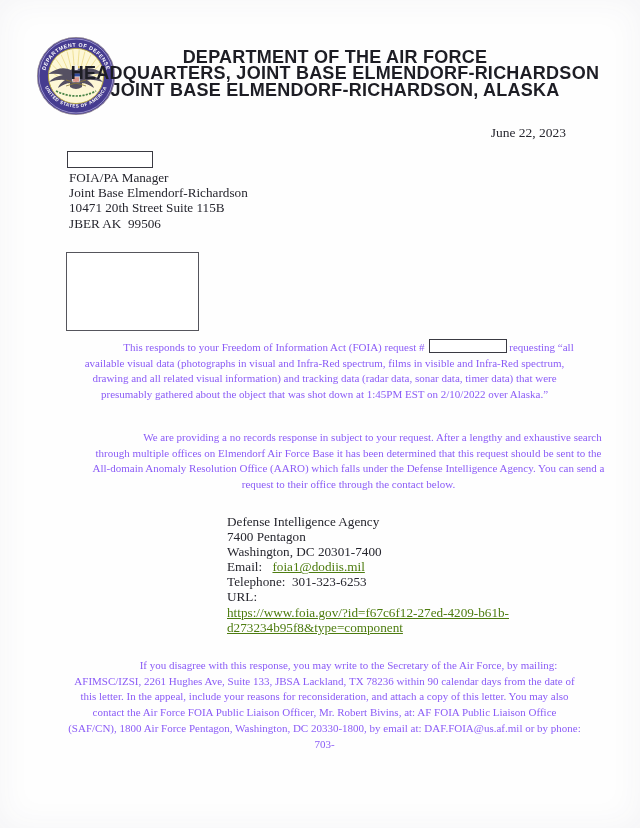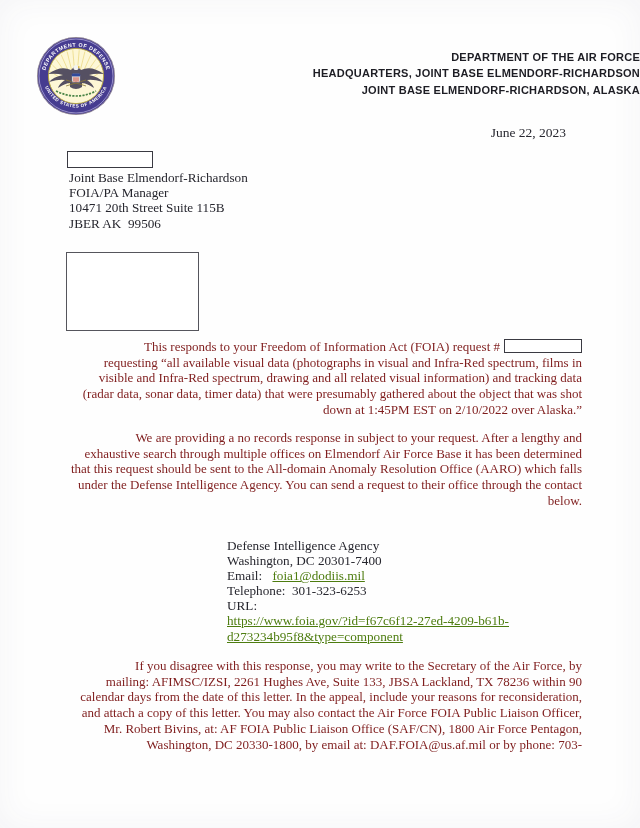--- a/index.html
+++ b/index.html
@@ -13,23 +13,23 @@
     width:640px;height:828px;
     background:#fefefe;
     overflow:hidden;
     color:#26262e;
     box-shadow:inset 0 0 34px rgba(60,60,90,0.05);
   }
   
   .seal{position:absolute;left:36px;top:36px;width:80px;height:80px;}
   .letterhead{
     position:absolute;top:49px;left:30px;width:610px;
-    text-align:right;
+    text-align:center;
     font-family:"Liberation Sans", sans-serif;
-    font-weight:bold;font-size:11px;line-height:16.3px;
+    font-weight:bold;font-size:18px;line-height:16.3px;
     letter-spacing:0.25px;color:#1d1d24;
   }
   .date-line{
     position:absolute;top:125px;left:0;width:566px;
     text-align:right;font-size:13.5px;color:#26262e;font-family:Liberation Serif, serif;
   }
   
   .recipient{position:absolute;top:151px;left:69px;font-size:13.2px;line-height:15.2px;}
   .redact-small{
     width:84px;height:15px;border:1.5px solid #3a3a42;background:#fff;
@@ -37,34 +37,34 @@
   }
   .pre{white-space:pre;}
   
   .redact-large{
     position:absolute;top:252px;left:66px;width:131px;height:77px;
     border:1.5px solid #55555c;background:#fff;
   }
   
   .para{
     position:absolute;left:67px;width:515px;
-    font-size:13px;line-height:15.7px;text-align:right;
-    color:#7f1d1d;
+    font-size:11px;line-height:15.7px;text-align:center;
+    color:#8b5cf6;
   }
   .para.indent{text-indent:48px;}
   .p1{top:339px;}
-  .p2{top:430px;}
+  .p2{top:430px;margin-left:24px;}
   .p3{top:658px;}
   .redact-inline{
     display:inline-block;width:76px;height:12px;
     border:1.5px solid #3a3a42;background:#fff;
     vertical-align:-2px;margin-left:4px;
   }
   
-  .contact{position:absolute;top:514px;left:227px;font-size:13.2px;line-height:15.1px;margin-top:24px;}
+  .contact{position:absolute;top:514px;left:227px;font-size:13.2px;line-height:15.1px;}
   .doc-link{
     color:#4d7c0f;text-decoration:underline;cursor:pointer;
   }
   .email-label{margin-right:7px;}
 </style>
 </head>
 <body>
 
 <div class="page">
 
@@ -119,37 +119,38 @@
   <div class="letterhead">
     <div>DEPARTMENT OF THE AIR FORCE</div>
     <div>HEADQUARTERS, JOINT BASE ELMENDORF-RICHARDSON</div>
     <div>JOINT BASE ELMENDORF-RICHARDSON, ALASKA</div>
   </div>
 
   <div class="date-line">June 22, 2023</div>
 
   <div class="recipient">
     <div class="redact-small"></div>
+    <div class="pre">FOIA/PA Manager</div>
     <div class="pre">Joint Base Elmendorf-Richardson</div>
-    <div class="pre">FOIA/PA Manager</div>
     <div class="pre">10471 20th Street Suite 115B</div>
     <div class="pre">JBER AK  99506</div>
   </div>
 
   <div class="redact-large"></div>
 
   <div class="para indent p1">
     <span>This responds to your Freedom of Information Act (FOIA) request #</span><span class="redact-inline"></span>
     <span>requesting “all available visual data (photographs in visual and Infra-Red spectrum, films in visible and Infra-Red spectrum, drawing and all related visual information) and tracking data (radar data, sonar data, timer data) that were presumably gathered about the object that was shot down at 1:45PM EST on 2/10/2022 over Alaska.”</span>
   </div>
 
   <div class="para indent p2">We are providing a no records response in subject to your request.  After a lengthy and exhaustive search through multiple offices on Elmendorf Air Force Base it has been determined that this request should be sent to the All-domain Anomaly Resolution Office (AARO) which falls under the Defense Intelligence Agency.  You can send a request to their office through the contact below.</div>
 
   <div class="contact">
     <div>Defense Intelligence Agency</div>
+    <div>7400 Pentagon</div>
     <div>Washington, DC 20301-7400</div>
     <div>
       <span class="email-label pre">Email: </span><a class="doc-link">foia1@dodiis.mil</a>
     </div>
     <div class="pre">Telephone:  301-323-6253</div>
     <div>URL:</div>
     <div><a class="doc-link">https://www.foia.gov/?id=f67c6f12-27ed-4209-b61b-</a></div>
     <div><a class="doc-link">d273234b95f8&amp;type=component</a></div>
   </div>
 

